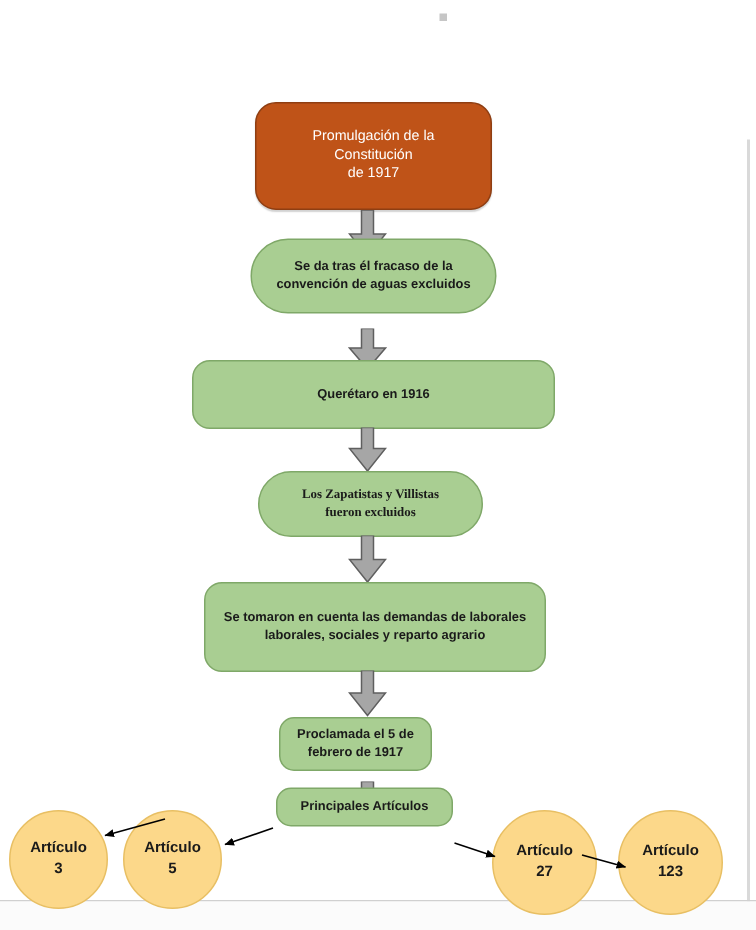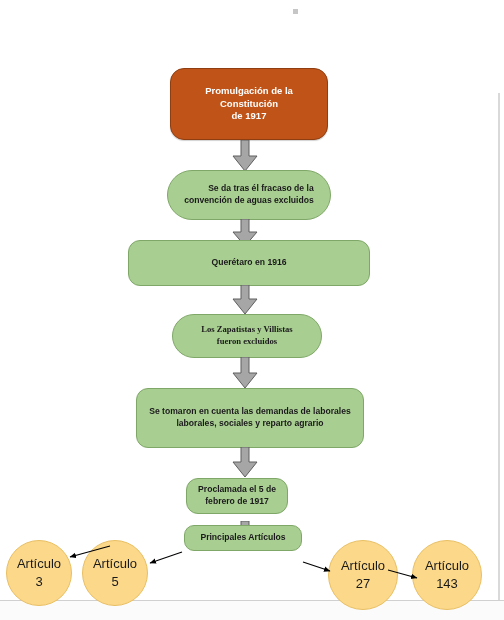--- a/index.html
+++ b/index.html
@@ -33,21 +33,21 @@
     line-height: 1.35;
   }
 
   
   .box-orange {
     background: #bf5318;
     border: 1px solid #8f3e12;
     border-radius: 14px;
     color: #ffffff;
     font-size: 9.5px;
-    font-weight: bold;
+    font-weight: normal;
     padding: 4px 12px;
     box-shadow: 0 1px 1px rgba(0,0,0,0.18);
   }
 
   
   .box-green {
     background: #a9ce92;
     border: 1px solid #7fa868;
     color: #1a1a1a;
     font-size: 8.6px;
@@ -63,22 +63,22 @@
     position: absolute;
     box-sizing: border-box;
     border-radius: 50%;
     background: #fcd88a;
     border: 1px solid #e8bf63;
     display: flex;
     align-items: center;
     justify-content: center;
     text-align: center;
     color: #1a1a1a;
-    font-size: 13px;
-    font-weight: normal;
+    font-size: 10px;
+    font-weight: bold;
     line-height: 1.4;
   }
 
   
   .block-arrow {
     position: absolute;
   }
 
   
   #connectors {
@@ -125,21 +125,21 @@
       <span class="nowrap-line">de 1917</span>
     </span>
   </div>
 
   <div class="block-arrow" style="left:232px; top:140px; width:26px; height:32px;">
     <svg width="26" height="32" viewBox="0 0 26 32">
       <polygon points="9,0 17,0 17,16 25,16 13,31 1,16 9,16" fill="#a6a6a6" stroke="#5f5f5f" stroke-width="1"></polygon>
     </svg>
   </div>
 
-  <div class="node box-green r-pill" style="left:167px; top:170px; width:164px; height:50px;text-align:right;">
+  <div class="node box-green r-pill" style="left:167px; top:159px; width:164px; height:50px;">
     <span>
       <span class="nowrap-line">Se da tras él fracaso de la</span>
       <span class="nowrap-line">convención de aguas excluidos</span>
     </span>
   </div>
 
   <div class="block-arrow" style="left:232px; top:219px; width:26px; height:28px;">
     <svg width="26" height="28" viewBox="0 0 26 28">
       <polygon points="9,0 17,0 17,13 25,13 13,27 1,13 9,13" fill="#a6a6a6" stroke="#5f5f5f" stroke-width="1"></polygon>
     </svg>
@@ -176,21 +176,21 @@
       <span class="nowrap-line">laborales, sociales y reparto agrario</span>
     </span>
   </div>
 
   <div class="block-arrow" style="left:232px; top:447px; width:26px; height:31px;">
     <svg width="26" height="31" viewBox="0 0 26 31">
       <polygon points="9,0 17,0 17,15 25,15 13,30 1,15 9,15" fill="#a6a6a6" stroke="#5f5f5f" stroke-width="1"></polygon>
     </svg>
   </div>
 
-  <div class="node box-green r-small" style="left:186px; top:478px; width:102px; height:36px;border-radius:12px;">
+  <div class="node box-green r-small" style="left:186px; top:478px; width:102px; height:36px;">
     <span>
       <span class="nowrap-line">Proclamada el 5 de</span>
       <span class="nowrap-line">febrero de 1917</span>
     </span>
   </div>
 
   <div class="block-arrow" style="left:232px; top:521px; width:26px; height:28px;">
     <svg width="26" height="28" viewBox="0 0 26 28">
       <polygon points="9,0 17,0 17,13 25,13 13,27 1,13 9,13" fill="#a6a6a6" stroke="#5f5f5f" stroke-width="1"></polygon>
     </svg>
@@ -217,21 +217,21 @@
   <div class="circle" style="left:328px; top:540px; width:70px; height:70px;">
     <span>
       <span class="nowrap-line">Artículo</span>
       <span class="nowrap-line">27</span>
     </span>
   </div>
 
   <div class="circle" style="left:412px; top:540px; width:70px; height:70px;">
     <span>
       <span class="nowrap-line">Artículo</span>
-      <span class="nowrap-line">143</span>
+      <span class="nowrap-line">123</span>
     </span>
   </div>
 
   <svg id="connectors" viewBox="0 0 504 620">
     <defs>
       <marker id="head" markerWidth="7" markerHeight="7" refX="6" refY="3.1" orient="auto" markerUnits="userSpaceOnUse">
         <path d="M0,0.4 L6.4,3.1 L0,5.8 z" fill="#000000"></path>
       </marker>
     </defs>
 

